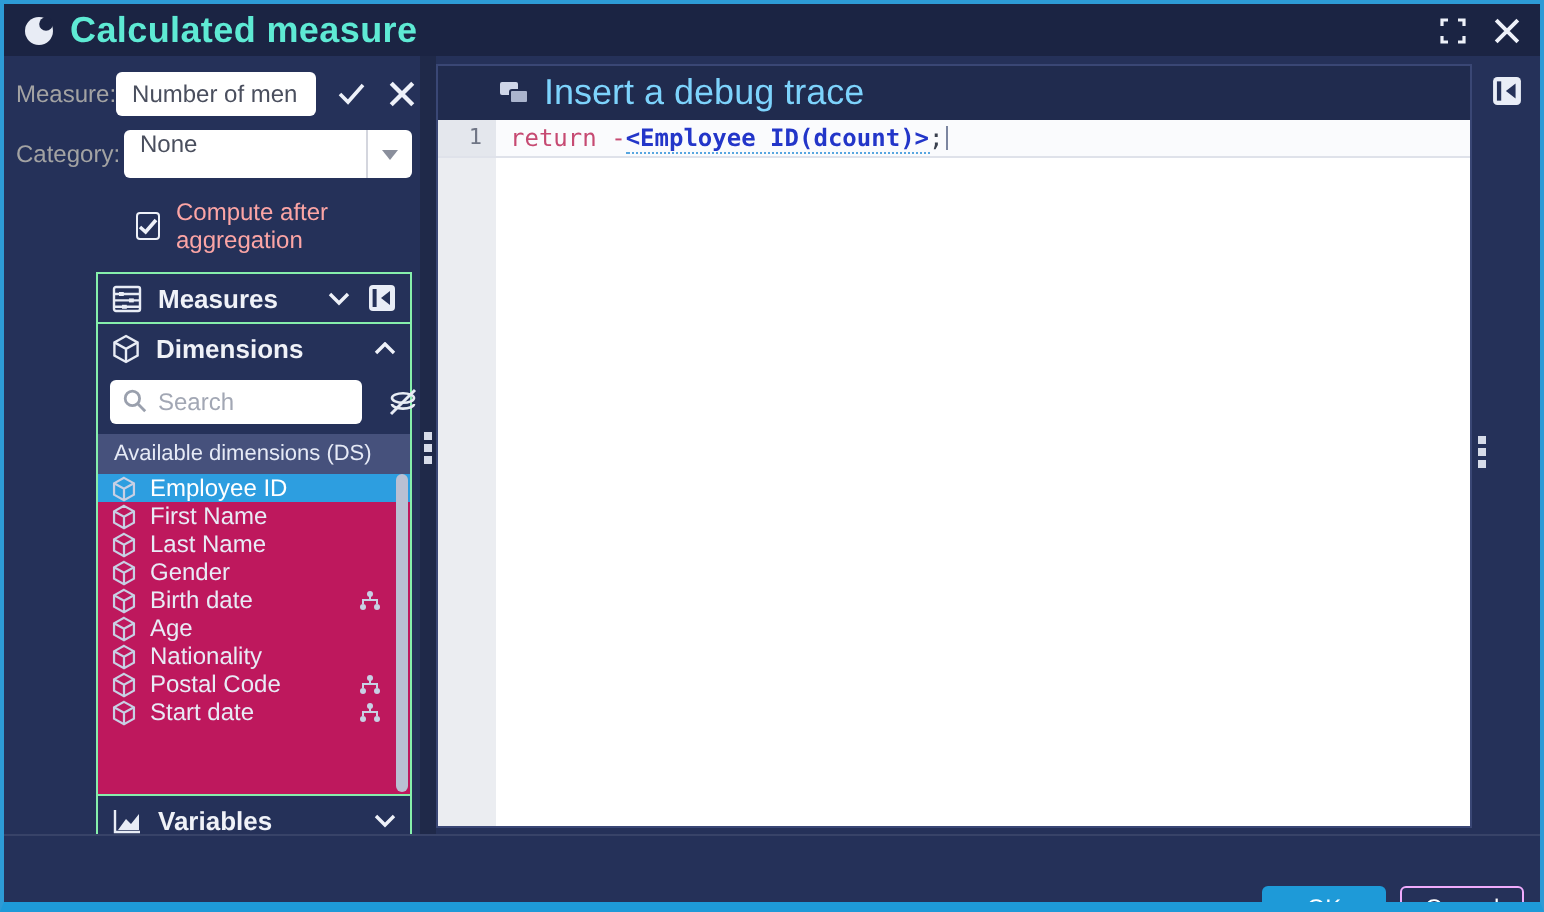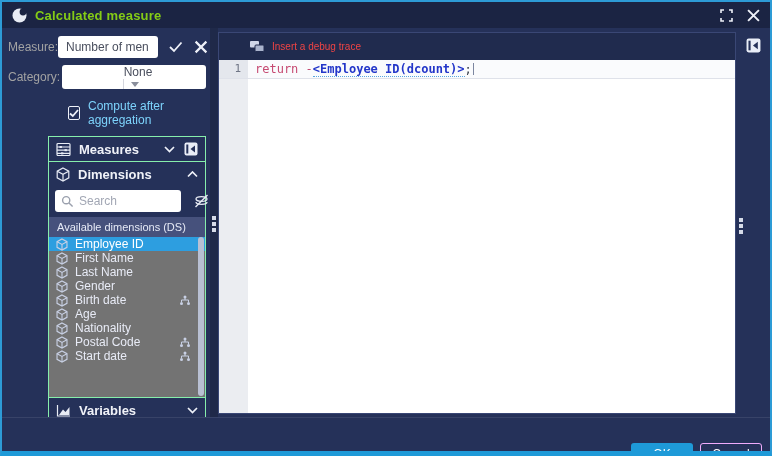--- a/index.html
+++ b/index.html
@@ -5,79 +5,79 @@
   * { margin:0; padding:0; box-sizing:border-box; }
   html,body { width:772px; height:456px; background:#0e1630; font-family:"Liberation Sans",sans-serif; }
   .dialog{
     width:772px; height:456px; display:flex; flex-direction:column;
     border:2px solid var(--border-blue,#2d9bd6); border-bottom:5px solid var(--accent,#1e9ad8);
     background:#253159; overflow:hidden;
   }
   
   .titlebar{ height:26px; background:#1b2443; display:flex; align-items:center; padding:0 10px; flex:none; }
   .titlebar .logo{ width:15px; height:15px; margin-right:8px; }
-  .title{ color:#84cc16; font-size:13px; font-weight:bold; letter-spacing:.2px; }
+  .title{ color:#5eead4; font-size:18px; font-weight:bold; letter-spacing:.2px; }
   .tb-spacer{ flex:1; }
   .tb-icon{ display:inline-flex; align-items:center; justify-content:center; cursor:pointer; }
   .tb-icon + .tb-icon{ margin-left:14px; }
   
   .body{ flex:1; display:flex; background:#253159; min-height:0; }
   
   .sidebar{ width:198px; flex:none; margin:8px 0 0 6px; }
   .form-row{ display:flex; align-items:center; margin-bottom:7px; }
   .form-label{ width:54px; color:#a3a3a3; font-size:12px; }
   .text-input{
     width:100px; height:22px; border:none; border-radius:3px; background:#fff;
     font-size:12px; color:#4a4f5e; padding:0 8px; outline:none; font-family:"Liberation Sans",sans-serif;
   }
   .mini-icon{ margin-left:11px; cursor:pointer; display:inline-flex; }
   .select{
-    width:144px; height:24px; background:#fff; border-radius:3px; display:flex; align-items:center; cursor:pointer; overflow:hidden;flex-direction:column;
+    width:144px; height:24px; background:#fff; border-radius:3px; display:flex; align-items:flex-start; cursor:pointer; overflow:hidden;
   }
   .select .value{ flex:1; font-size:12px; color:#4a4f5e; padding-left:8px; }
   .select .caret-box{ width:23px; height:100%; border-left:1px solid #d4d6de; display:flex; align-items:center; justify-content:center; }
   .caret-down{ width:0; height:0; border-left:4px solid transparent; border-right:4px solid transparent; border-top:5px solid #8a8f9c; }
   .checkbox-row{ display:flex; align-items:center; margin:10px 0 10px 60px; cursor:pointer; }
   .checkbox{ width:14px; height:14px; border:1.5px solid #eef1f9; border-radius:2px; display:flex; align-items:center; justify-content:center; }
   .checkbox svg{ display:none; }
   .checkbox.checked svg{ display:block; }
-  .checkbox-label{ color:#7dd3fc; font-size:12px; margin-left:8px; }
+  .checkbox-label{ color:#fca5a5; font-size:12px; margin-left:8px; }
   
   .panel-stack{ margin-top:4px; }
   .sec{ border:1px solid #86efac; margin-top:-1px;margin-left:40px; }
   .sec-header{ height:24px; display:flex; align-items:center; padding:0 7px; cursor:pointer; }
   .sec-header .sec-icon{ margin-right:8px; display:inline-flex; }
   .sec-title{ color:#f0f2f8; font-size:13px; font-weight:bold; flex:1; }
   .sec-header .right-ic{ display:inline-flex; margin-left:9px; cursor:pointer; }
   .search-row{ display:flex; align-items:center; padding:4px 6px 5px 6px; }
   .search-wrap{ position:relative; }
   .search-input{
     width:126px; height:22px; border:none; border-radius:3px; background:#fff; outline:none;
     font-size:12px; color:#4a4f5e; padding:0 6px 0 24px; font-family:"Liberation Sans",sans-serif;
   }
   .search-input::placeholder{ color:#a2a7b4; }
   .search-ic{ position:absolute; left:6px; top:4px; }
   .search-row .tool-ic{ margin-left:12px; display:inline-flex; cursor:pointer; }
-  .dim-list{ position:relative; height:180px; overflow:hidden; background:#737373; }
+  .dim-list{ position:relative; height:180px; overflow:hidden; background:#be185d; }
   .dim-header{ height:20px; background:#46517c; color:#e6eaf6; font-size:11px; display:flex; align-items:center; padding-left:8px; }
   .dim-item{ height:14px; display:flex; align-items:center; padding-left:7px; cursor:pointer; color:#e8ebf6; font-size:12px; }
   .dim-item.selected{ background:var(--selected,#2d9ee0); color:#fff; }
   .dim-item .dim-label{ margin-left:7px; flex:1; white-space:nowrap; }
   .dim-item .hier{ margin-right:14px; display:none; }
   .dim-item.has-hier .hier{ display:block; }
   .dim-scrollbar{ position:absolute; top:20px; right:1px; width:6px; bottom:1px; background:#b9c0d3; border-radius:3px; cursor:pointer; }
   
   .splitter{ width:8px; flex:none; background:#1f2949; margin-left:4px; position:relative; cursor:col-resize; }
   .grip{ position:absolute; left:2px; display:flex; flex-direction:column; gap:2px; }
   .grip i{ width:4px; height:4px; background:#d6dbe8; display:block; }
   .splitter .grip{ top:188px; }
   
   .editor{ flex:1; display:flex; flex-direction:column; margin:4px 0 3px 0; border:1px solid #3a4775; min-width:0; }
   .editor-toolbar{ height:27px; background:#202b4e; display:flex; align-items:center; padding-left:30px; flex:none; }
-  .debug-btn{ display:flex; align-items:center; cursor:pointer; color:#ef4444; font-size:10px; }
+  .debug-btn{ display:flex; align-items:center; cursor:pointer; color:#7dd3fc; font-size:18px; }
   .debug-btn svg{ margin-right:7px; }
   .code-area{ flex:1; background:#fff; position:relative; font-family:"DejaVu Sans Mono","Liberation Mono",monospace; cursor:text; }
   .gutter-fill{ position:absolute; left:0; top:19px; bottom:0; width:29px; background:#ebedf1; }
   .code-line{ display:flex; height:19px; align-items:center; position:relative; z-index:1; }
   .code-line.active{ background:#fafbfd; border-bottom:1px solid #dfe2ea; }
   .ln{ width:29px; flex:none; background:#e4e7ed; color:#6f7585; font-size:11px; text-align:right; padding-right:7px; height:100%; line-height:18px; }
   .code-text{ white-space:pre; font-size:12px; padding-left:7px; line-height:18px; }
   .tok-kw{ color:var(--kw,#c64a72); }
   .tok-op{ color:var(--kw,#c64a72); }
   .tok-ref{ color:var(--ref,#2336c9); font-weight:bold; border-bottom:1px dotted #58a6e0; }

